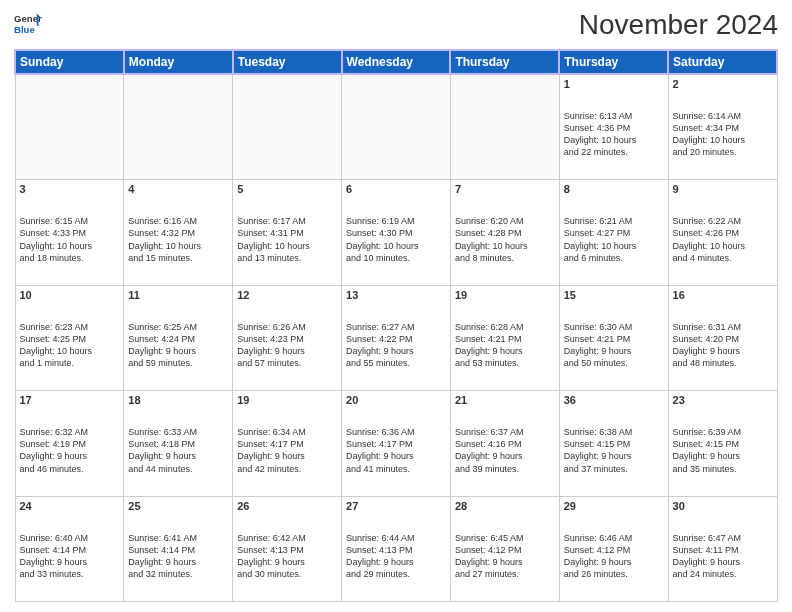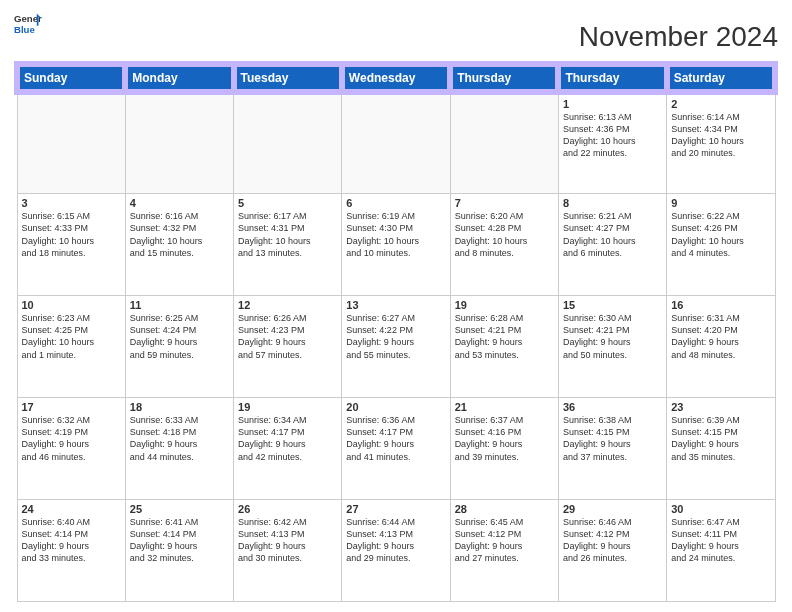--- a/index.html
+++ b/index.html
@@ -33,41 +33,40 @@
       height: 28px;
     }
     .title-block {
       text-align: right;
     }
     .month-title {
       font-size: 28px;
       font-weight: normal;
       color: #333;
       line-height: 1.1;
-      margin-top: 12px;
     }
     .subtitle {
       font-size: 13px;
       color: #333;
     }
     .calendar {
       flex: 1;
       border: 1px solid #ccc;
       border-collapse: collapse;
       width: 100%;
       table-layout: fixed;
     }
     .calendar th {
       background: #1565c0;
       color: #fff;
       font-size: 12px;
       font-weight: bold;
       padding: 4px 4px;
       text-align: left;
-      border: 6px solid #c4b5fd;
+      border: 2px solid #c4b5fd;
     }
     .calendar td {
       border: 1px solid #ccc;
       vertical-align: top;
       padding: 3px 4px;
       font-size: 9.5px;
       color: #333;
       background: #fff;
       height: 80px;
     }
@@ -76,20 +75,21 @@
     }
     .day-num {
       font-size: 11px;
       font-weight: bold;
       margin-bottom: 1px;
     }
     .day-info {
       font-size: 9px;
       line-height: 1.35;
       color: #333;
+      margin-top: 20px;
     }
   </style>
 </head>
 <body>
 
 <div class="page">
   <div class="header">
     <div class="logo">
       <svg class="logo-icon" viewBox="0 0 32 32">
         <text x="0" y="14" font-size="11" font-weight="bold" fill="#333">General</text>

